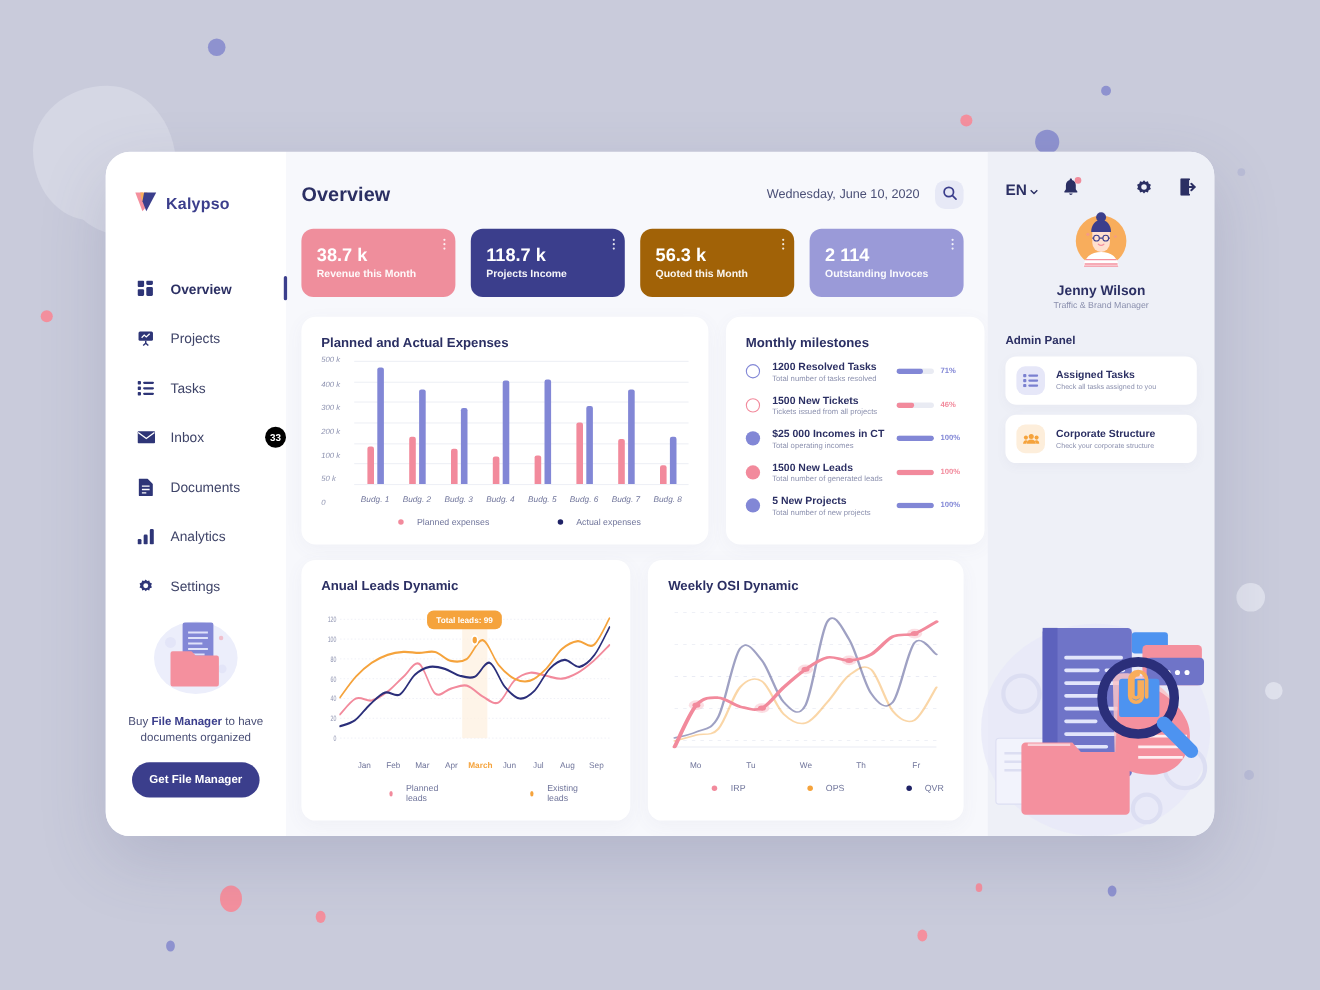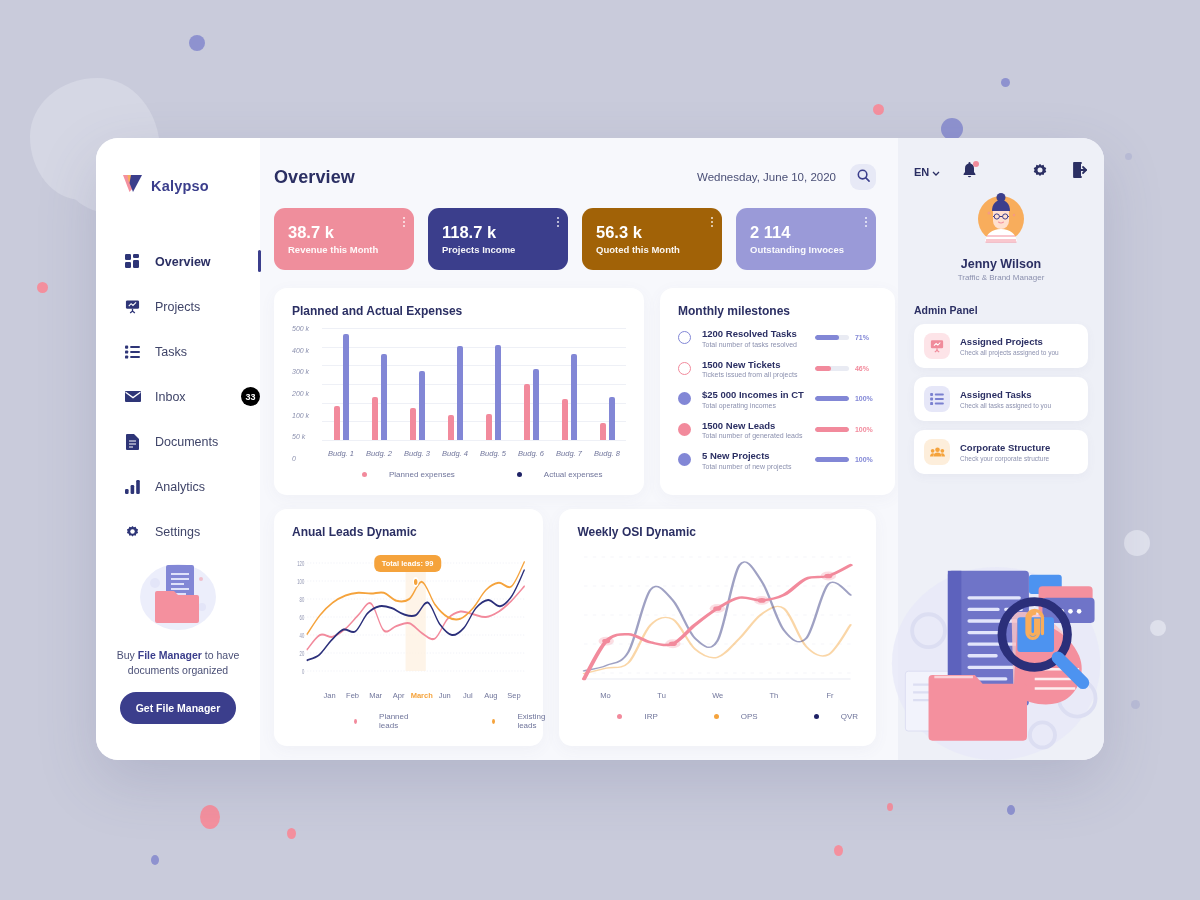--- a/index.html
+++ b/index.html
@@ -116,21 +116,21 @@
   .bc-line { position: absolute; left: 0; right: 0; height: 1px; background: #eef0f6; }
   .bc-ylab { position: absolute; left: 0; transform: translateY(-50%); font-size: 7px; color: #8b90ae; }
   .bc-bars { position: absolute; left: 30px; right: 0; top: 0; bottom: 18px; display: flex; align-items: flex-end; }
   .bc-group { flex: 1 1 0; display: flex; justify-content: center; align-items: flex-end; gap: 3px; height: 100%; }
   .bar { width: 6px; border-radius: 2px 2px 0 0; }
   .bar.planned { background: #f28a9c; }
   .bar.actual { background: #8287d6; }
   .bc-xlabs { position: absolute; left: 30px; right: 0; bottom: 0; display: flex; }
   .bc-xlab { flex: 1 1 0; text-align: center; font-size: 7.5px; color: #70759b; }
   .legend { display: flex; gap: 26px; margin-top: 12px; padding-left: 34px; }
-  .legend-item { display: flex; align-items: center; gap: 22px; font-size: 8px; color: #70759b; padding-left: 36px; }
+  .legend-item { display: flex; align-items: center; gap: 12px; font-size: 8px; color: #70759b; padding-left: 36px; }
   .legend-dot { width: 5px; height: 5px; border-radius: 50%; }
 
   
   .ms-card { flex: 1 1 auto; }
   .ms-list { display: flex; flex-direction: column; gap: 11px; margin-top: 6px; }
   .ms-row { display: flex; align-items: center; gap: 11px; }
   .ms-bullet { width: 13px; height: 13px; border-radius: 50%; flex: 0 0 13px; }
   .ms-txt { min-width: 0; flex: 1 1 auto; }
   .ms-title { font-size: 9.5px; font-weight: 700; color: #2b2f63; white-space: nowrap; }
   .ms-sub { font-size: 7px; color: #8b90ae; margin-top: 1.5px; white-space: nowrap; }
@@ -154,21 +154,21 @@
   }
 
   
   .rpanel {
     width: 206px; flex: 0 0 206px;
     background: #eef0f7;
     padding: 24px 16px 0;
     position: relative;
   }
   .rp-top { display: flex; align-items: center; gap: 10px; }
-  .lang { display: flex; align-items: center; gap: 3px; font-size: 11px; font-weight: 700; color: #2b2f63; cursor: pointer; }
+  .lang { display: flex; align-items: center; gap: 3px; font-size: 14px; font-weight: 700; color: #2b2f63; cursor: pointer; }
   .icon-btn { background: none; border: none; cursor: pointer; color: #2b2f63; display: flex; align-items: center; position: relative; padding: 0; }
   .bell-dot { position: absolute; right: -2px; top: -1px; width: 6px; height: 6px; border-radius: 50%; background: #f08b9b; }
   .profile { text-align: center; margin-top: 10px; }
   .avatar { width: 60px; height: 60px; margin: 0 auto; }
   .uname { font-size: 12.5px; font-weight: 700; color: #2b2f63; margin-top: 6px; }
   .urole { font-size: 8px; color: #8b90ae; margin-top: 2px; }
   .rp-heading { font-size: 10.5px; font-weight: 700; color: #2b2f63; margin: 22px 0 8px; }
   .ap-card {
     background: #fff; border-radius: 10px; padding: 9px 10px;
     display: flex; align-items: center; gap: 10px; margin-bottom: 9px;
@@ -687,34 +687,20 @@
             <path d="M16 45h28M15 49h30M14.5 51h31"></path>
           </g>
         </svg>
       </div>
       <div class="uname">Jenny Wilson</div>
       <div class="urole">Traffic &amp; Brand Manager</div>
     </div>
 
     <div class="rp-heading">Admin Panel</div>
 
-    <div class="ap-card">
-      <span class="ap-ico" style="background:#fde4e8;color:#f08b9b;">
-        <svg width="14" height="14" viewBox="0 0 16 16" fill="currentColor">
-          <rect x="1" y="1.5" width="14" height="9" rx="1.5"></rect>
-          <path d="M4.5 7.5 L7 5.2 L9 7 L11.8 4" stroke="#fff" stroke-width="1.2" fill="none"></path>
-          <path d="M8 10.5 v3" stroke="currentColor" stroke-width="1.4"></path>
-          <path d="M5.5 15 L8 12.8 L10.5 15" stroke="currentColor" stroke-width="1.4" fill="none"></path>
-        </svg>
-      </span>
-      <div>
-        <div class="ap-title">Assigned Projects</div>
-        <div class="ap-sub">Check all projects assigned to you</div>
-      </div>
-    </div>
 
     <div class="ap-card">
       <span class="ap-ico" style="background:#e6e7f8;color:#7a80d0;">
         <svg width="14" height="12" viewBox="0 0 16 14" fill="currentColor">
           <rect x="0" y="0" width="3.4" height="3.4" rx="1"></rect>
             <rect x="0" y="5.3" width="3.4" height="3.4" rx="1"></rect>
             <rect x="0" y="10.6" width="3.4" height="3.4" rx="1"></rect>
           <rect x="5.4" y="0.6" width="10.6" height="2.2" rx="1.1"></rect>
             <rect x="5.4" y="5.9" width="10.6" height="2.2" rx="1.1"></rect>
             <rect x="5.4" y="11.2" width="10.6" height="2.2" rx="1.1"></rect>

